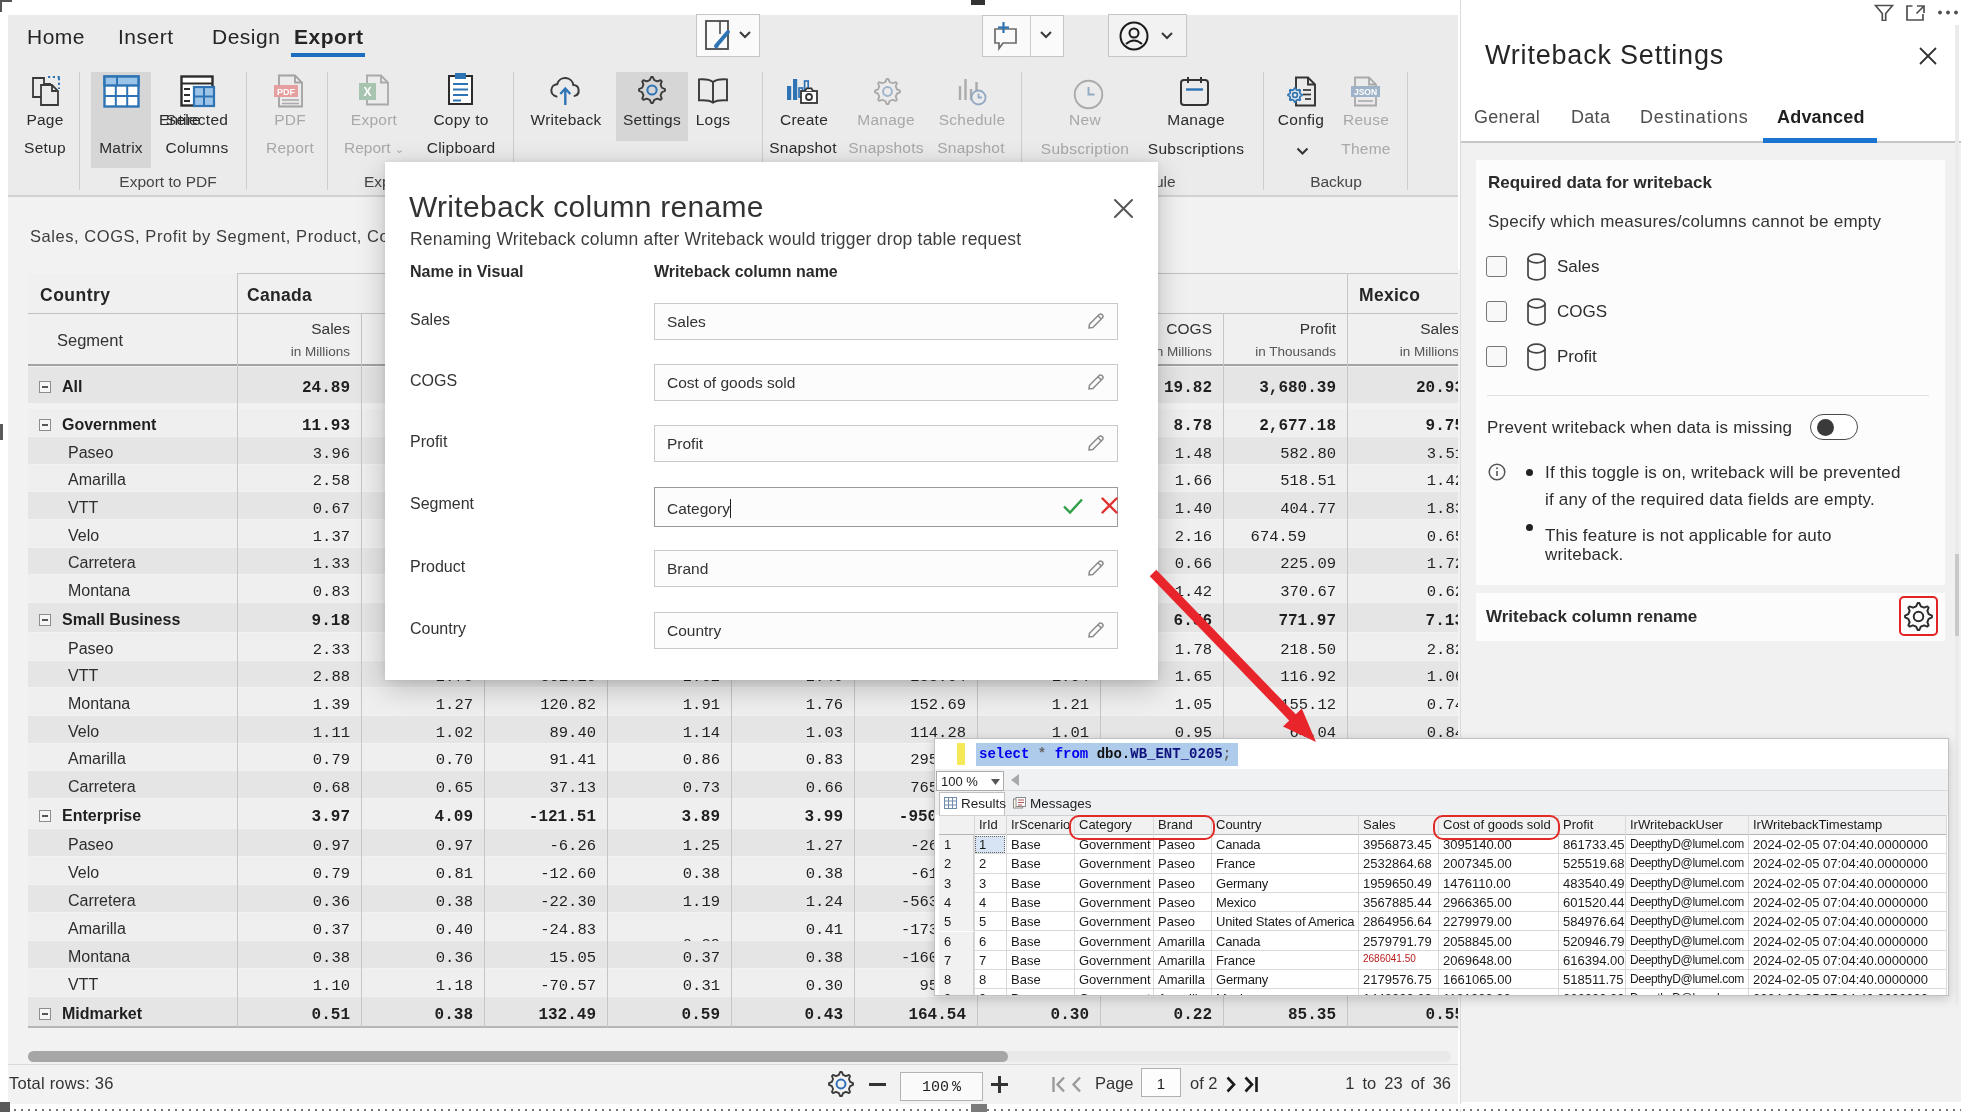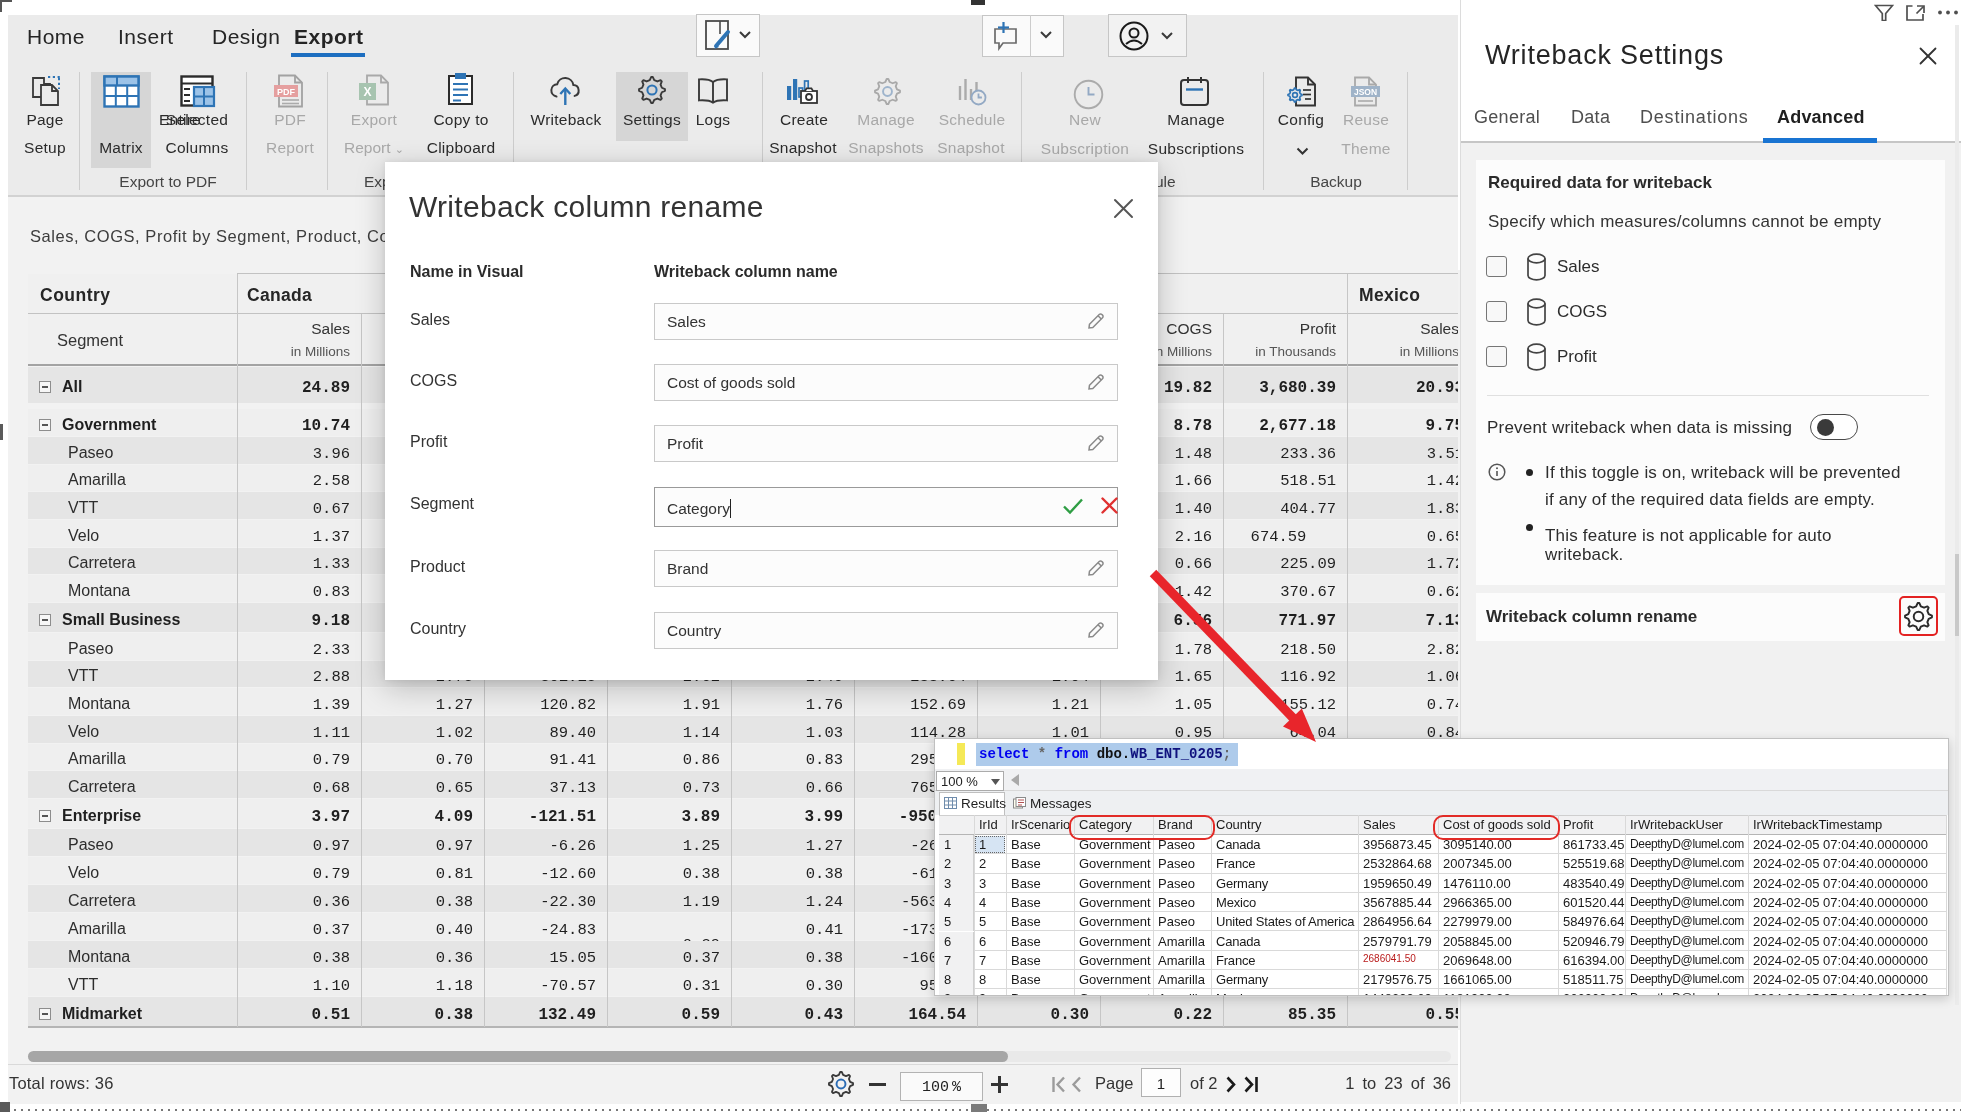--- a/index.html
+++ b/index.html
@@ -259,41 +259,41 @@
 <div class="a num" style="left:728px;top:379px;width:115px;font-size:16px;font-weight:bold;color:#1f1f1f;">20.04</div>
 <div class="a num" style="left:851px;top:379px;width:115px;font-size:16px;font-weight:bold;color:#1f1f1f;">3,205.48</div>
 <div class="a num" style="left:974px;top:379px;width:115px;font-size:16px;font-weight:bold;color:#1f1f1f;">21.30</div>
 <div class="a num" style="left:1097px;top:379px;width:115px;font-size:16px;font-weight:bold;color:#1f1f1f;">19.82</div>
 <div class="a num" style="left:1221px;top:379px;width:115px;font-size:16px;font-weight:bold;color:#1f1f1f;">3,680.39</div>
 <div class="a num" style="left:1349px;top:379px;width:115px;font-size:16px;font-weight:bold;color:#1f1f1f;">20.93</div>
 <div class="a" style="left:28px;top:409px;width:1430px;height:27px;background:#efefef;"></div>
 <div class="a" style="left:39px;top:419px;width:12px;height:12px;border:1px solid #8d8d8d;background:#f6f6f6;"></div>
 <div class="a" style="left:42px;top:424px;width:6px;height:1.5px;background:#555;"></div>
 <div class="a" style="left:62px;top:416px;font-size:16px;font-weight:bold;color:#1f1f1f;">Government</div>
-<div class="a num" style="left:235px;top:417px;width:115px;font-size:16px;font-weight:bold;color:#1f1f1f;">10.74</div>
+<div class="a num" style="left:235px;top:417px;width:115px;font-size:16px;font-weight:bold;color:#1f1f1f;">11.93</div>
 <div class="a num" style="left:358px;top:417px;width:115px;font-size:16px;font-weight:bold;color:#1f1f1f;">9.88</div>
 <div class="a num" style="left:481px;top:417px;width:115px;font-size:16px;font-weight:bold;color:#1f1f1f;">1,423.15</div>
 <div class="a num" style="left:605px;top:417px;width:115px;font-size:16px;font-weight:bold;color:#1f1f1f;">9.65</div>
 <div class="a num" style="left:728px;top:417px;width:115px;font-size:16px;font-weight:bold;color:#1f1f1f;">8.80</div>
 <div class="a num" style="left:851px;top:417px;width:115px;font-size:16px;font-weight:bold;color:#1f1f1f;">1,188.70</div>
 <div class="a num" style="left:974px;top:417px;width:115px;font-size:16px;font-weight:bold;color:#1f1f1f;">10.11</div>
 <div class="a num" style="left:1097px;top:417px;width:115px;font-size:16px;font-weight:bold;color:#1f1f1f;">8.78</div>
 <div class="a num" style="left:1221px;top:417px;width:115px;font-size:16px;font-weight:bold;color:#1f1f1f;">2,677.18</div>
 <div class="a num" style="left:1349px;top:417px;width:115px;font-size:16px;font-weight:bold;color:#1f1f1f;">9.75</div>
 <div class="a" style="left:28px;top:437px;width:1430px;height:27px;background:#e5e5e5;"></div>
 <div class="a" style="left:68px;top:444px;font-size:16px;color:#2d2d2d;">Paseo</div>
 <div class="a num" style="left:235px;top:445px;width:115px;font-size:15.5px;font-weight:normal;color:#1f1f1f;">3.96</div>
 <div class="a num" style="left:358px;top:445px;width:115px;font-size:15.5px;font-weight:normal;color:#1f1f1f;">3.10</div>
 <div class="a num" style="left:481px;top:445px;width:115px;font-size:15.5px;font-weight:normal;color:#1f1f1f;">523.21</div>
 <div class="a num" style="left:605px;top:445px;width:115px;font-size:15.5px;font-weight:normal;color:#1f1f1f;">3.42</div>
 <div class="a num" style="left:728px;top:445px;width:115px;font-size:15.5px;font-weight:normal;color:#1f1f1f;">3.05</div>
 <div class="a num" style="left:851px;top:445px;width:115px;font-size:15.5px;font-weight:normal;color:#1f1f1f;">401.36</div>
 <div class="a num" style="left:974px;top:445px;width:115px;font-size:15.5px;font-weight:normal;color:#1f1f1f;">1.61</div>
 <div class="a num" style="left:1097px;top:445px;width:115px;font-size:15.5px;font-weight:normal;color:#1f1f1f;">1.48</div>
-<div class="a num" style="left:1221px;top:445px;width:115px;font-size:15.5px;font-weight:normal;color:#1f1f1f;">233.36</div>
+<div class="a num" style="left:1221px;top:445px;width:115px;font-size:15.5px;font-weight:normal;color:#1f1f1f;">582.80</div>
 <div class="a num" style="left:1349px;top:445px;width:115px;font-size:15.5px;font-weight:normal;color:#1f1f1f;">3.51</div>
 <div class="a" style="left:28px;top:465px;width:1430px;height:26px;background:#efefef;"></div>
 <div class="a" style="left:68px;top:471px;font-size:16px;color:#2d2d2d;">Amarilla</div>
 <div class="a num" style="left:235px;top:472px;width:115px;font-size:15.5px;font-weight:normal;color:#1f1f1f;">2.58</div>
 <div class="a num" style="left:358px;top:472px;width:115px;font-size:15.5px;font-weight:normal;color:#1f1f1f;">2.40</div>
 <div class="a num" style="left:481px;top:472px;width:115px;font-size:15.5px;font-weight:normal;color:#1f1f1f;">311.12</div>
 <div class="a num" style="left:605px;top:472px;width:115px;font-size:15.5px;font-weight:normal;color:#1f1f1f;">2.21</div>
 <div class="a num" style="left:728px;top:472px;width:115px;font-size:15.5px;font-weight:normal;color:#1f1f1f;">2.02</div>
 <div class="a num" style="left:851px;top:472px;width:115px;font-size:15.5px;font-weight:normal;color:#1f1f1f;">255.09</div>
 <div class="a num" style="left:974px;top:472px;width:115px;font-size:15.5px;font-weight:normal;color:#1f1f1f;">1.80</div>
@@ -579,20 +579,21 @@
 </svg>
 <div class="a" style="left:1301px;top:1074px;width:150px;text-align:right;font-size:16.5px;color:#333;word-spacing:3.5px;">1 to 23 of 36</div>
 <div class="a" style="left:385px;top:162px;width:773px;height:518px;background:#fff;box-shadow:0 8px 28px rgba(0,0,0,0.22), 0 0 6px rgba(0,0,0,0.08);"></div>
 <div class="a" style="left:409px;top:190px;font-size:30px;color:#333;letter-spacing:0.3px;">Writeback column rename</div>
 <svg class="a" style="left:1113px;top:198px;" width="21" height="21" viewBox="0 0 21 21">
 <g stroke="#555" stroke-width="2" stroke-linecap="round">
         <line x1="2" y1="2" x2="19" y2="19"></line>
         <line x1="19" y1="2" x2="2" y2="19"></line>
       </g>
 </svg>
+<div class="a" style="left:410px;top:229px;font-size:17.5px;color:#3d3d3d;letter-spacing:0.2px;">Renaming Writeback column after Writeback would trigger drop table request</div>
 <div class="a" style="left:410px;top:263px;font-size:16px;font-weight:bold;color:#2b2b2b;">Name in Visual</div>
 <div class="a" style="left:654px;top:263px;font-size:16px;font-weight:bold;color:#2b2b2b;">Writeback column name</div>
 <div class="a" style="left:410px;top:311px;font-size:16px;color:#333;">Sales</div>
 <div class="a" style="left:654px;top:303px;width:464px;height:37px;background:#fcfcfc;border:1px solid #c9c9c9;"></div>
 <div class="a" style="left:667px;top:313px;font-size:15.5px;color:#333;">Sales</div>
 <svg class="a" style="left:1086px;top:311px;" width="20" height="20" viewBox="0 0 20 20">
 <g fill="none" stroke="#8a8a8a" stroke-width="1.5">
 <path d="M3.5 13.2 L13.2 3.5 a1.9 1.9 0 0 1 2.7 0 l0.6 0.6 a1.9 1.9 0 0 1 0 2.7 L6.8 16.5 L3 17 z"></path>
 <line x1="12" y1="4.7" x2="15.3" y2="8"></line>
 </g>

